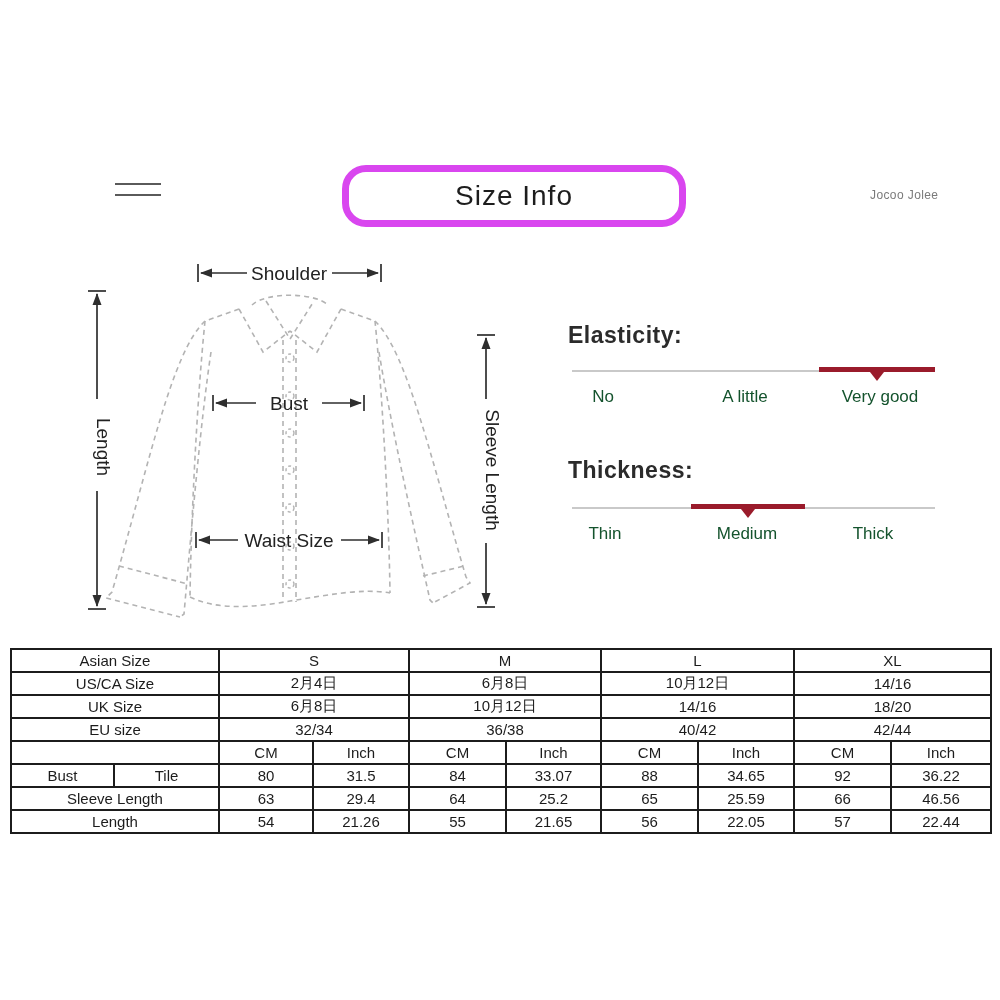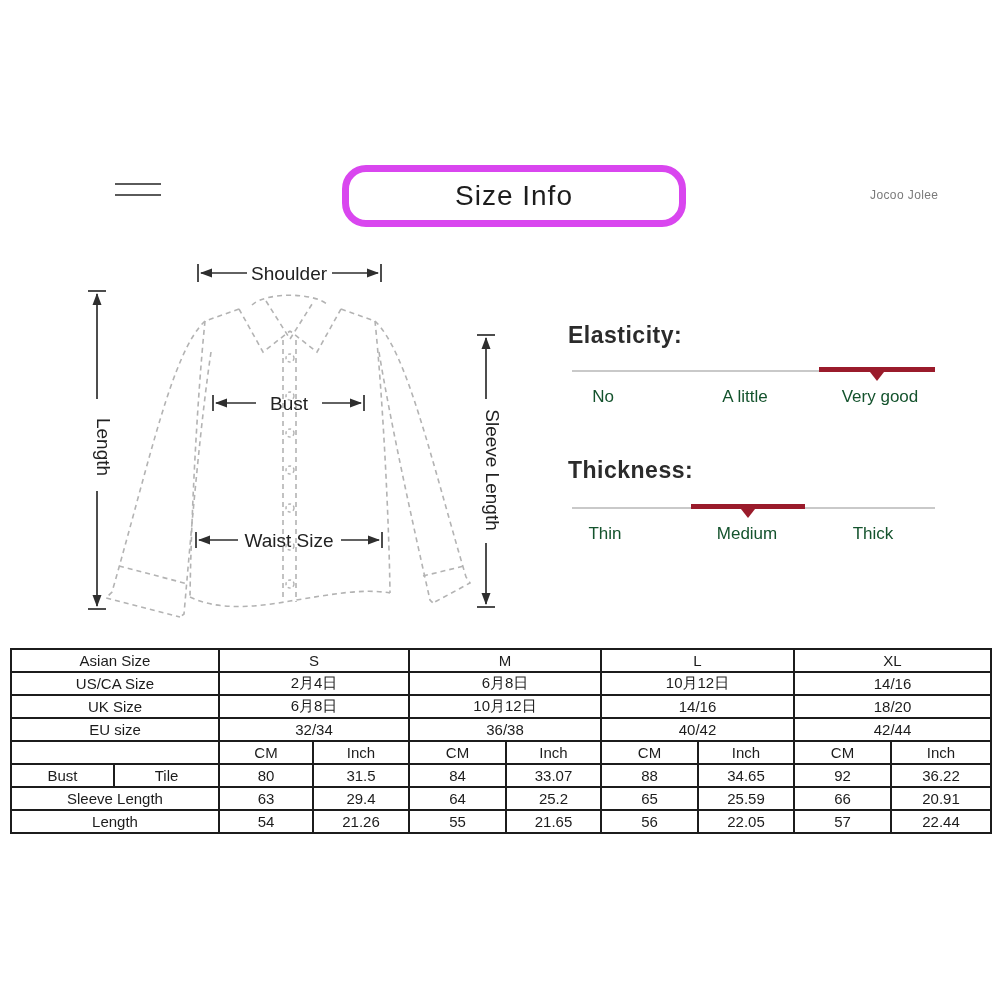--- a/index.html
+++ b/index.html
@@ -222,21 +222,21 @@
     </tr>
     <tr>
       <td colspan="2">Sleeve Length</td>
       <td>63</td>
       <td>29.4</td>
       <td>64</td>
       <td>25.2</td>
       <td>65</td>
       <td>25.59</td>
       <td>66</td>
-      <td>20.91</td>
+      <td>46.56</td>
     </tr>
     <tr>
       <td colspan="2">Length</td>
       <td>54</td>
       <td>21.26</td>
       <td>55</td>
       <td>21.65</td>
       <td>56</td>
       <td>22.05</td>
       <td>57</td>

